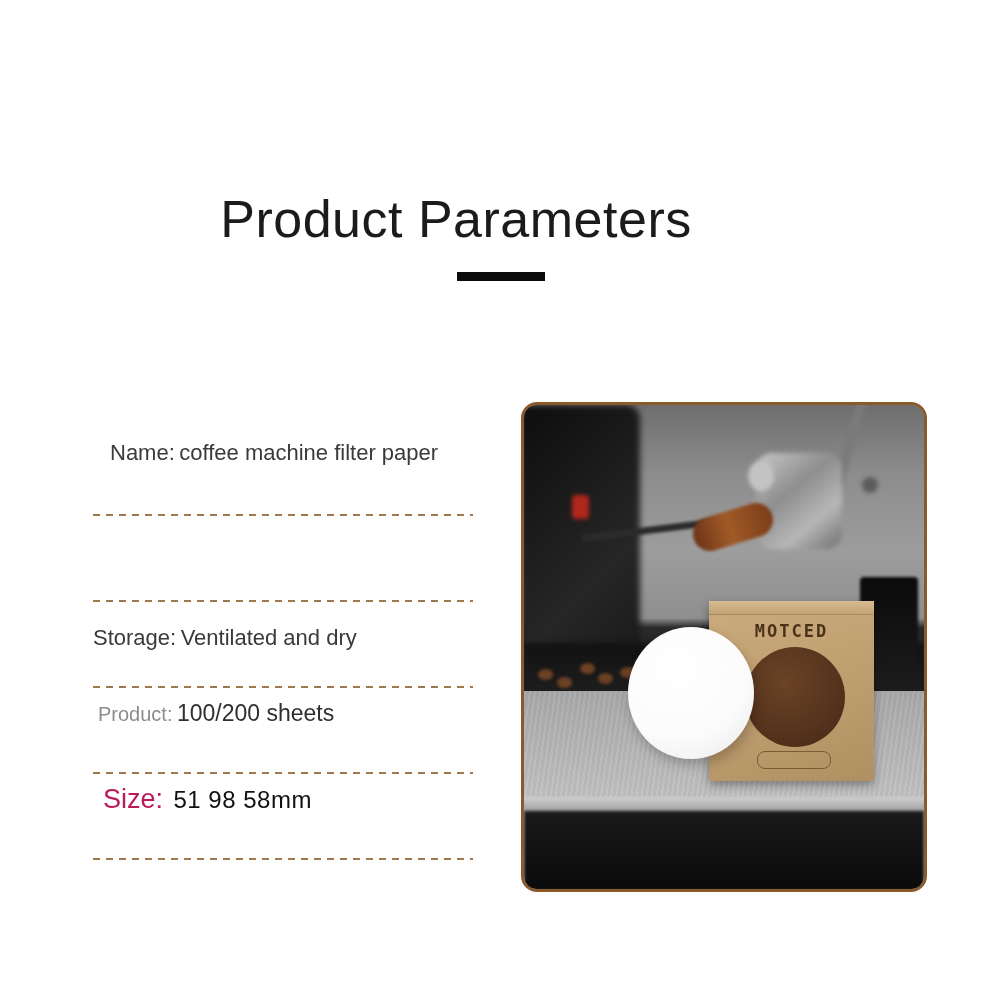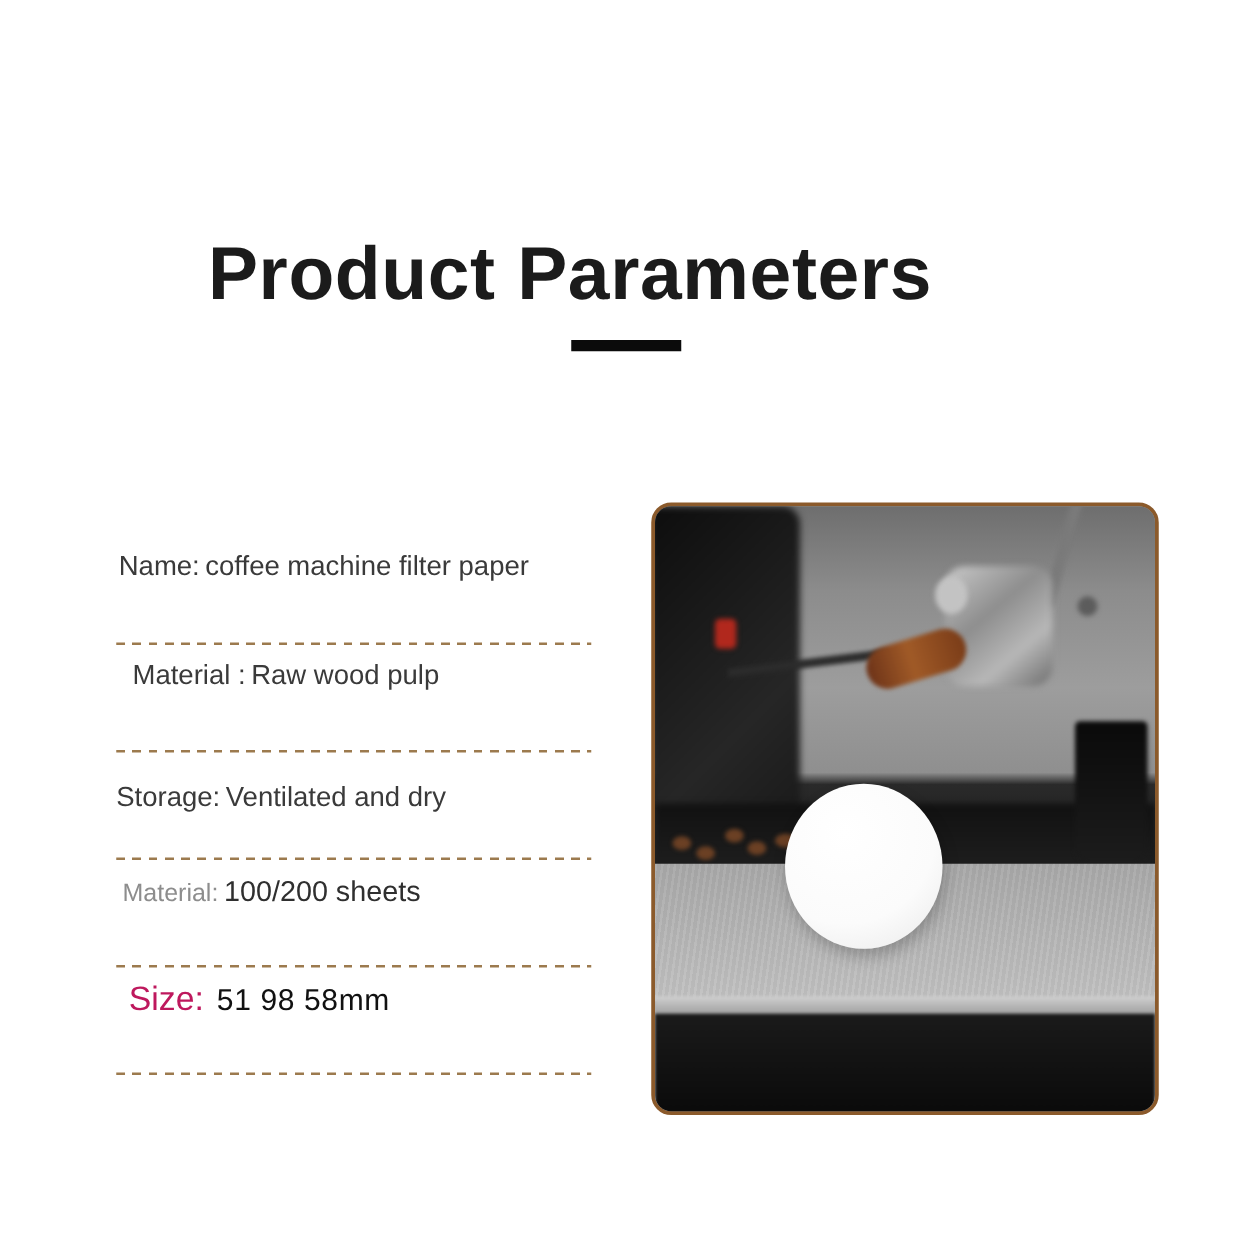--- a/index.html
+++ b/index.html
@@ -34,23 +34,23 @@
     color: #fdfdfd;
     user-select: none;
     white-space: nowrap;
   }
   .page-title {
     position: absolute;
     left: 0;
     top: 40px;
     width: 912px;
     text-align: center;
-    font-size: 60px;
+    font-size: 52px;
     line-height: 58px;
-    font-weight: 700;
+    font-weight: 400;
     color: #1b1b1b;
     letter-spacing: 0.5px;
   }
   .title-rule {
     position: absolute;
     left: 457px;
     top: 272px;
     width: 88px;
     height: 9px;
     background: #0b0b0b;
@@ -101,21 +101,21 @@
   .spec-label {
     font-size: 22px;
     color: #3a3a3a;
   }
   .spec-value {
     font-size: 22px;
     color: #3a3a3a;
   }
 
   
-  .row-name  .spec-text { left: 2px;  top: 10px; }
+  .row-name  .spec-text { left: 17px;  top: 10px; }
   .row-material .spec-text { left: 13px; top: 11px; }
   .row-storage .spec-text { left: 0px;  top: 23px; }
   .row-quantity .spec-text { left: 5px;  top: 12px; }
   .row-size .spec-text { left: 10px; top: 10px; }
 
   .row-quantity .spec-label {
     font-size: 20px;
     color: #8d8d8d;
   }
   .row-quantity .spec-value {
@@ -360,38 +360,34 @@
 
   <div class="spec-row row-name">
     <div class="spec-text">
       <span class="spec-label">Name:</span>
       <span class="spec-value">coffee machine filter paper</span>
     </div>
     <div class="spec-line"></div>
   </div>
 
   <div class="spec-row row-material">
-    <div class="spec-text">
-      <span class="spec-label">Material :</span>
-      <span class="spec-value">Raw wood pulp</span>
-    </div>
     <div class="spec-line"></div>
   </div>
 
   <div class="spec-row row-storage">
     <div class="spec-text">
       <span class="spec-label">Storage:</span>
       <span class="spec-value">Ventilated and dry</span>
     </div>
     <div class="spec-line"></div>
   </div>
 
   <div class="spec-row row-quantity">
     <div class="spec-text">
-      <span class="spec-label">Material:</span>
+      <span class="spec-label">Product:</span>
       <span class="spec-value">100/200 sheets</span>
     </div>
     <div class="spec-line"></div>
   </div>
 
   <div class="spec-row row-size">
     <div class="spec-text">
       <span class="spec-label">Size:</span>
       <span class="spec-value">51 98 58mm</span>
     </div>
@@ -416,16 +412,22 @@
     <div class="counter-top"></div>
     <div class="bean b1"></div>
     <div class="bean b2"></div>
     <div class="bean b3"></div>
     <div class="bean b4"></div>
     <div class="bean b5"></div>
     <div class="bean b6"></div>
     <div class="counter-edge"></div>
     <div class="counter-front"></div>
 
+    <div class="kraft-box">
+      <div class="kraft-lid"></div>
+      <div class="kraft-logo">MOTCED</div>
+      <div class="kraft-circle"></div>
+      <div class="kraft-tag"></div>
+    </div>
 
     <div class="filter-disc"></div>
   </div>
 </div>
 
 </body></html>

